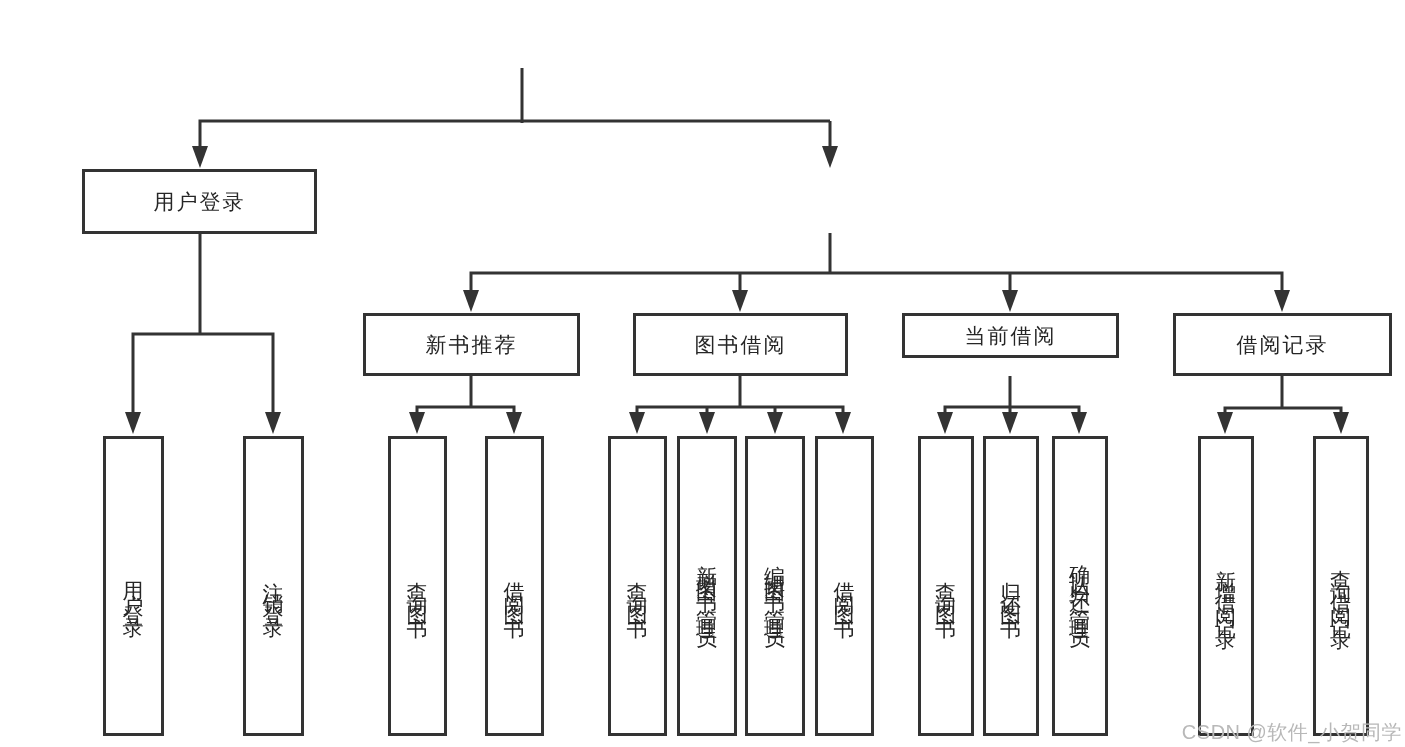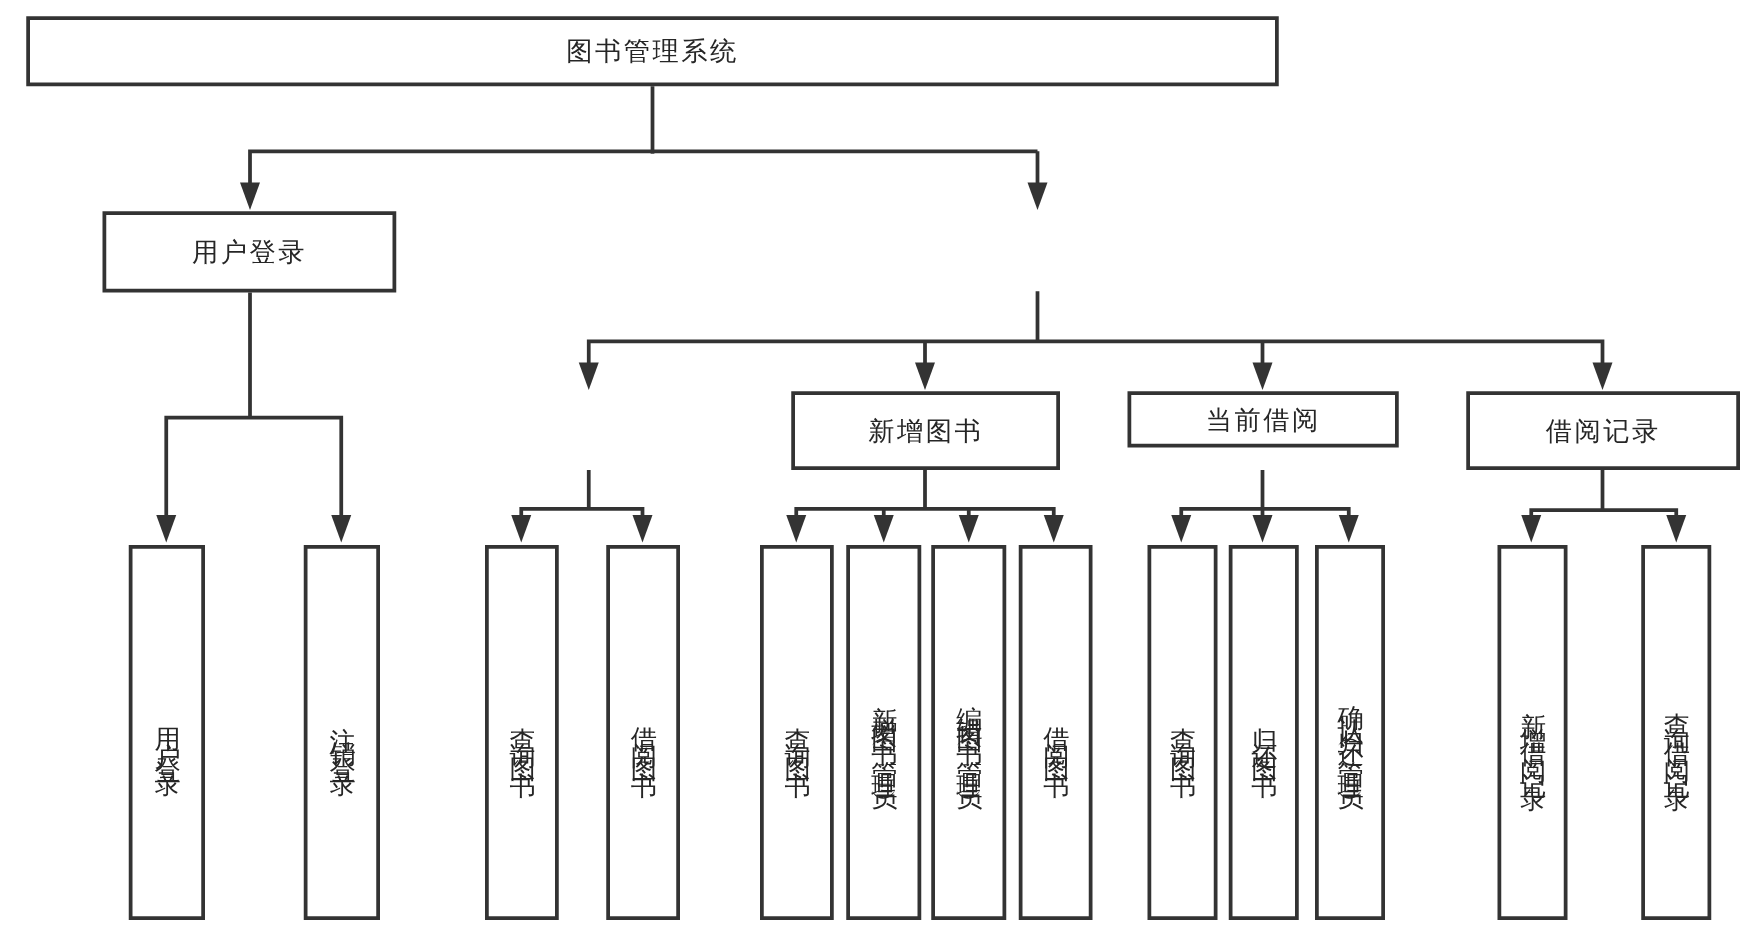--- a/index.html
+++ b/index.html
@@ -65,25 +65,25 @@
       <polygon points="767,412 783,412 775,434"></polygon>
       <polygon points="835,412 851,412 843,434"></polygon>
       <polygon points="937,412 953,412 945,434"></polygon>
       <polygon points="1002,412 1018,412 1010,434"></polygon>
       <polygon points="1071,412 1087,412 1079,434"></polygon>
       <polygon points="1217,412 1233,412 1225,434"></polygon>
       <polygon points="1333,412 1349,412 1341,434"></polygon>
     </g>
   </svg>
 
-  <div class="node hbox" style="left:21px;top:13px;width:1002px;height:56px">图书管理系统</div>
 
   <div class="node hbox" style="left:82px;top:169px;width:235px;height:65px">用户登录</div>
 
-  <div class="node hbox" style="left:633px;top:313px;width:215px;height:63px">新增图书</div>
+  <div class="node hbox" style="left:363px;top:313px;width:217px;height:63px">新书推荐</div>
+  <div class="node hbox" style="left:633px;top:313px;width:215px;height:63px">图书借阅</div>
   <div class="node hbox" style="left:902px;top:313px;width:217px;height:45px">当前借阅</div>
   <div class="node hbox" style="left:1173px;top:313px;width:219px;height:63px">借阅记录</div>
 
   <div class="node vbox" style="left:103px;top:436px;width:61px;height:300px">用户登录</div>
   <div class="node vbox" style="left:243px;top:436px;width:61px;height:300px">注销登录</div>
 
   <div class="node vbox" style="left:388px;top:436px;width:59px;height:300px">查询图书</div>
   <div class="node vbox" style="left:485px;top:436px;width:59px;height:300px">借阅图书</div>
 
   <div class="node vbox" style="left:608px;top:436px;width:59px;height:300px">查询图书</div>
@@ -91,14 +91,15 @@
   <div class="node vbox vlong" style="left:745px;top:436px;width:60px;height:300px">编辑图书（管理员）</div>
   <div class="node vbox" style="left:815px;top:436px;width:59px;height:300px">借阅图书</div>
 
   <div class="node vbox" style="left:918px;top:436px;width:56px;height:300px">查询图书</div>
   <div class="node vbox" style="left:983px;top:436px;width:56px;height:300px">归还图书</div>
   <div class="node vbox vlong" style="left:1052px;top:436px;width:56px;height:300px">确认归还（管理员）</div>
 
   <div class="node vbox" style="left:1198px;top:436px;width:56px;height:300px">新增借阅记录</div>
   <div class="node vbox" style="left:1313px;top:436px;width:56px;height:300px">查询借阅记录</div>
 
+  <div class="watermark">CSDN @软件_小贺同学</div>
 
 </div>
 
 </body></html>

